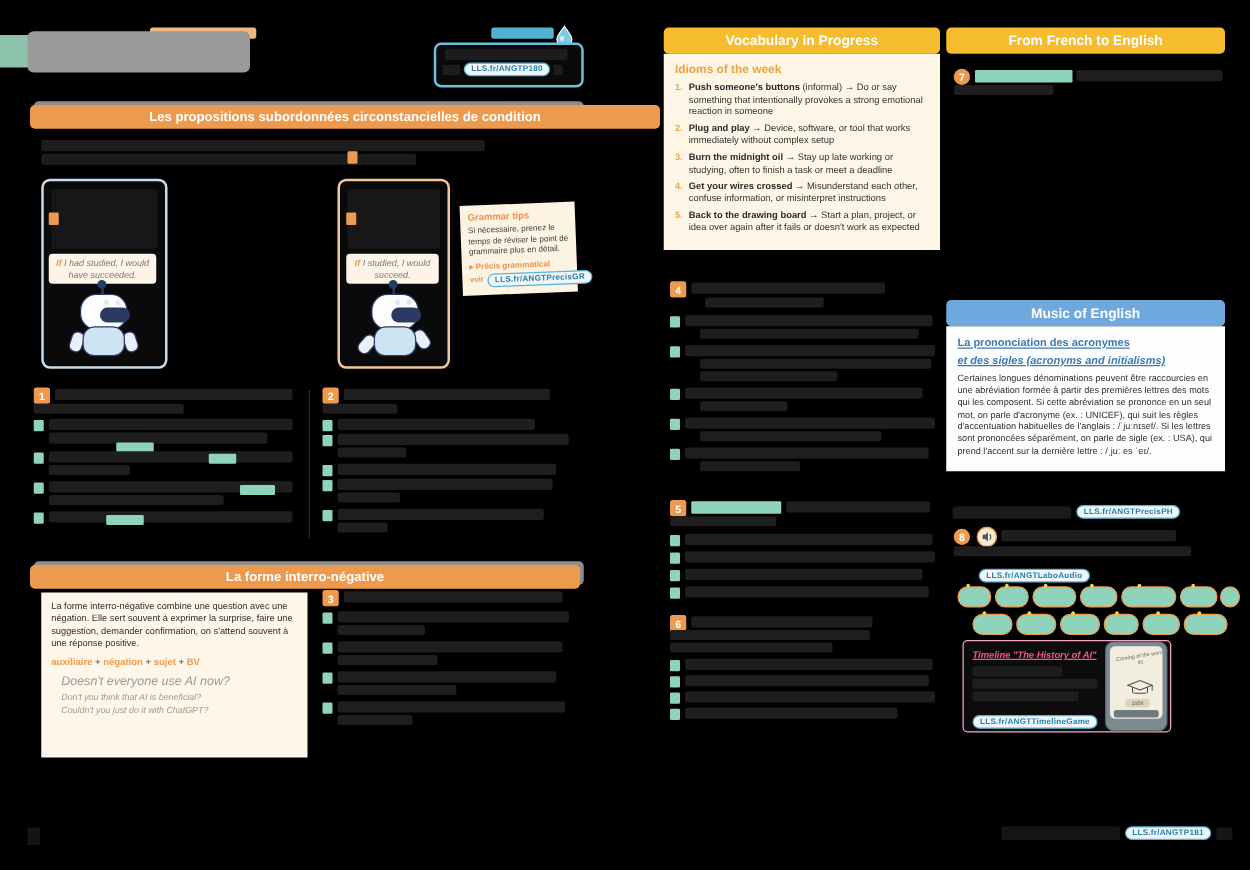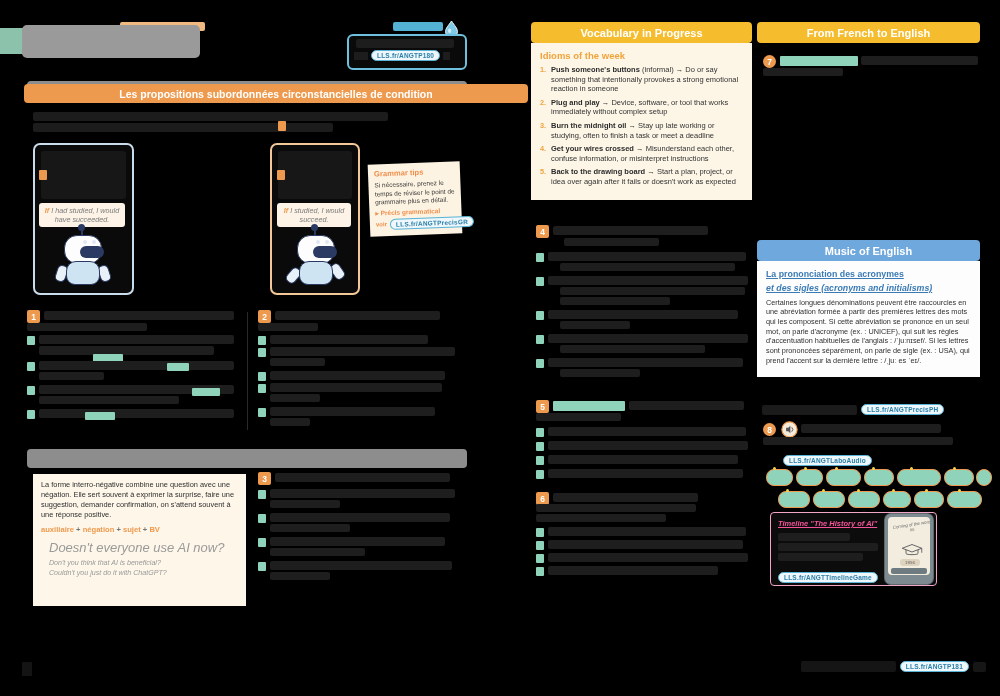--- a/index.html
+++ b/index.html
@@ -237,34 +237,37 @@
     <div class="redact" style="position:absolute;left:12px;top:73px;width:172px;height:9px;"></div>
     <div class="redact" style="position:absolute;left:12px;top:84px;width:50px;height:8px;"></div>
     <div class="exbullet" style="left:0;top:98px;"></div>
     <div class="redact" style="position:absolute;left:12px;top:97px;width:165px;height:9px;"></div>
     <div class="redact" style="position:absolute;left:12px;top:108px;width:40px;height:8px;"></div>
   </div>
 
   <div class="abs" style="left:247px;top:312px;width:1px;height:118px;background:#2a2a2a;"></div>
 
   <div class="abs secbar-sh" style="left:27px;top:449px;width:440px;height:19px;"></div>
+  <div class="abs secbar" style="left:24px;top:452px;width:440px;">
+    <span>La forme interro-négative</span>
+  </div>
 
   <div class="abs" style="left:33px;top:474px;width:213px;height:132px;background:#fdf6e9;padding:6px 8px;box-sizing:border-box;">
     <p style="margin:0 0 5px;color:#2f2f2f;font-size:7.4px;line-height:1.34;">La forme interro-négative combine une question avec une négation. Elle sert souvent à exprimer la surprise, faire une suggestion, demander confirmation, on s'attend souvent à une réponse positive.</p>
     <div style="margin:0 0 5px;font-size:7.6px;font-weight:bold;">
       <span style="color:#EE9A4E;">auxiliaire</span>
       <span style="color:#777;">+</span>
       <span style="color:#EE9A4E;">négation</span>
       <span style="color:#777;">+</span>
       <span style="color:#EE9A4E;">sujet</span>
       <span style="color:#777;">+</span>
       <span style="color:#EE9A4E;">BV</span>
     </div>
     <div style="padding-left:8px;">
-      <div style="color:#9a9a9a;font-size:13px;font-style:italic;line-height:1.45;">Doesn't everyone use AI now?</div>
+      <div style="color:#9a9a9a;font-size:10px;font-style:italic;line-height:1.45;">Doesn't everyone use AI now?</div>
       <div style="color:#9a9a9a;font-size:7.1px;font-style:italic;line-height:1.45;">Don't you think that AI is beneficial?</div>
       <div style="color:#9a9a9a;font-size:7.1px;font-style:italic;line-height:1.45;">Couldn't you just do it with ChatGPT?</div>
     </div>
   </div>
 
   <div class="abs" style="left:258px;top:472px;width:210px;height:125px;">
     <div class="exnum" style="left:0;top:0;">3</div>
     <div class="redact" style="position:absolute;left:17px;top:1px;width:175px;height:9px;"></div>
     <div class="exbullet" style="left:0;top:18px;"></div>
     <div class="redact" style="position:absolute;left:12px;top:17px;width:185px;height:9px;"></div>

